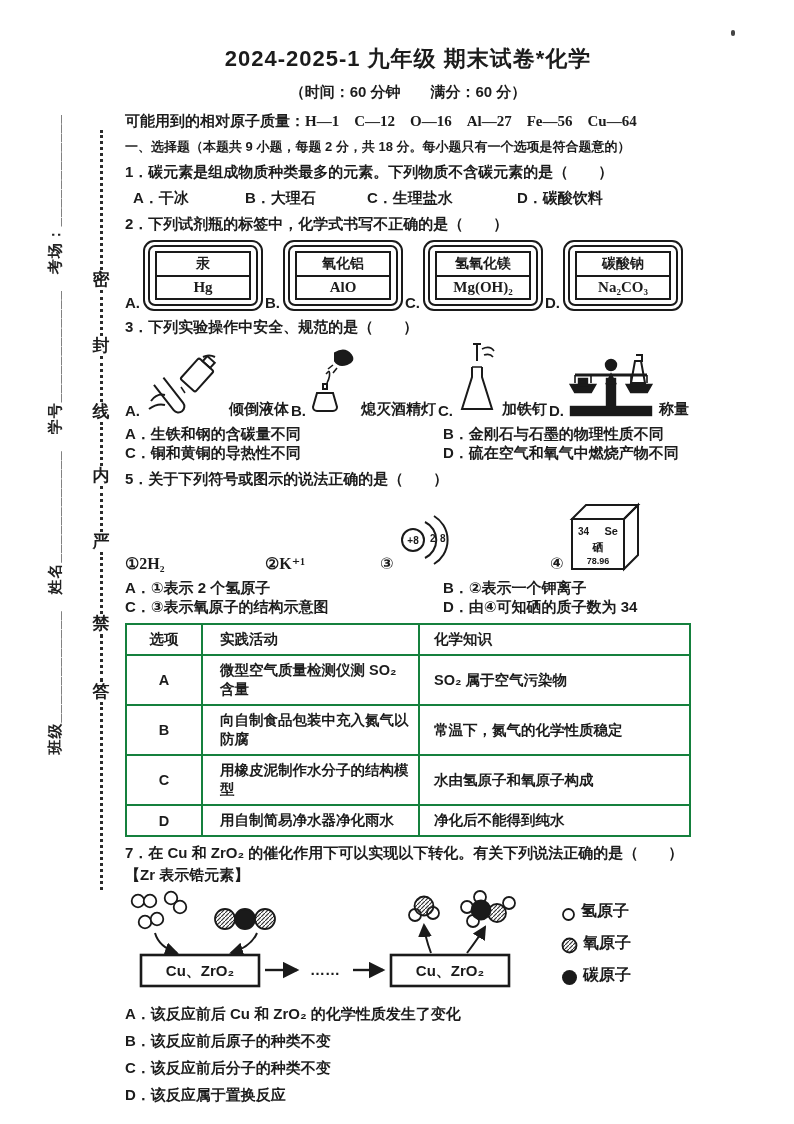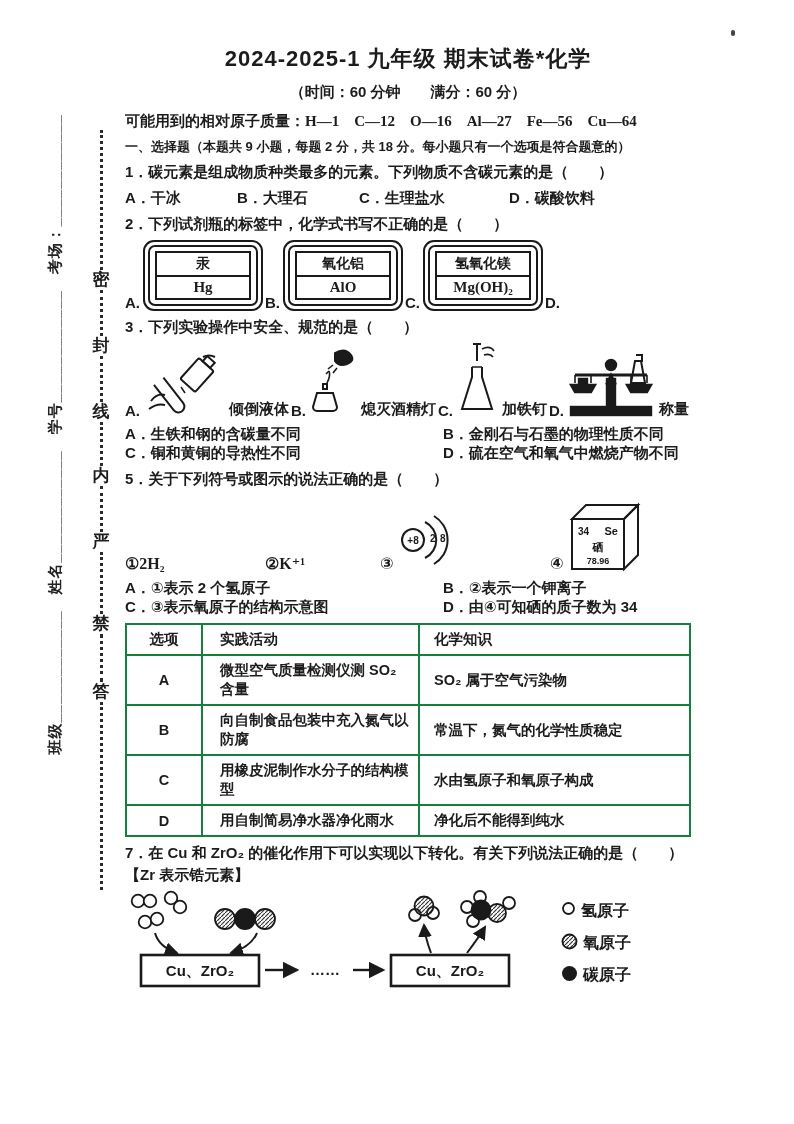--- a/index.html
+++ b/index.html
@@ -21,21 +21,21 @@
 
   
   .main{ position:absolute; left:125px; top:44px; width:566px; }
   .title{ text-align:center; font-size:22px; letter-spacing:1px; }
   .subtitle{ text-align:center; font-size:15px; margin-top:9px; }
   .masses{ font-size:15px; margin-top:10px; }
   .section-head{ font-size:13px; margin-top:7px; white-space:nowrap; }
   .qtext{ font-size:15px; margin-top:7px; }
   .optrow{ display:flex; font-size:15px; margin-top:7px; }
   .optrow span{ display:inline-block; }
-  .o1{ width:112px; } .o2{ width:122px; } .o3{ width:150px; }
+  .o1{ width:112px;margin-left:8px; } .o2{ width:122px; } .o3{ width:150px; }
   .grid2{ display:grid; grid-template-columns:318px 1fr; font-size:15px; margin-top:6px; }
 
   
   .bottles{ display:flex; align-items:flex-end; margin-top:6px; }
   .bottle-letter{ font-size:15px; margin:0 3px 0 0; }
   .bottle-outer{ border:2.5px solid #1a1a1a; border-radius:11px; padding:3px; margin-right:2px; }
   .bottle-inner{ border:2px solid #1a1a1a; border-radius:7px; padding:4px 5px; }
   .bottle-label{ border:2px solid #1a1a1a; min-width:96px; }
   .bottle-name{ border-bottom:2px solid #1a1a1a; text-align:center; font-size:14px; padding:2px 6px; white-space:nowrap; }
   .bottle-formula{ text-align:center; font-size:15px; padding:2px 6px; white-space:nowrap; }
@@ -55,21 +55,21 @@
   
   table.q6{ border-collapse:collapse; margin-top:6px; width:566px; font-size:14.5px; }
   table.q6 th, table.q6 td{ border:2px solid #15803d; padding:5px 8px; font-weight:700; }
   table.q6 .c1{ width:76px; text-align:center; }
   table.q6 .c2{ width:217px; text-align:left; padding-left:17px; }
   table.q6 .c3{ text-align:left; padding-left:14px; }
 
   
   .q7wrap{ display:flex; margin-top:4px; }
   .legend{ margin-left:6px; padding-top:12px; }
-  .legend-row{ display:flex; align-items:flex-start; margin-bottom:11px; }
+  .legend-row{ display:flex; align-items:flex-end; margin-bottom:11px; }
   .legend-row svg{ margin-right:5px; }
   .legend-row span{ font-size:16px; }
   .q7opts div{ font-size:15px; margin-top:8px; }
   .speck{ position:absolute; left:731px; top:30px; width:4px; height:6px; background:#444; border-radius:2px; }
 </style>
 </head>
 <body>
 
 <div class="page">
 
@@ -133,20 +133,28 @@
       <span class="bottle-letter">C.</span>
       <div class="bottle-outer">
         <div class="bottle-inner">
           <div class="bottle-label">
             <div class="bottle-name">氢氧化镁</div>
             <div class="bottle-formula serif">Mg(OH)₂</div>
           </div>
         </div>
       </div>
       <span class="bottle-letter">D.</span>
+      <div class="bottle-outer">
+        <div class="bottle-inner">
+          <div class="bottle-label">
+            <div class="bottle-name">碳酸钠</div>
+            <div class="bottle-formula serif">Na₂CO₃</div>
+          </div>
+        </div>
+      </div>
     </div>
 
     <div class="qtext">3．下列实验操作中安全、规范的是（　　）</div>
     <div class="figrow">
       <span class="letter">A.</span>
       <svg width="86" height="66" viewBox="0 0 86 66">
         <g fill="none" stroke="#1a1a1a" stroke-width="2">
           <g transform="rotate(42 56 22)">
             <rect x="46" y="8" width="20" height="28" rx="2"></rect>
             <rect x="51" y="1" width="10" height="7"></rect>
@@ -355,15 +363,21 @@
           <span>氧原子</span>
         </div>
         <div class="legend-row">
           <svg width="17" height="17" viewBox="0 0 17 17">
               <circle cx="8.5" cy="8.5" r="7.5" fill="#1a1a1a"></circle>
             </svg>
           <span>碳原子</span>
         </div>
       </div>
     </div>
+    <div class="q7opts">
+      <div>A．该反应前后 Cu 和 ZrO₂ 的化学性质发生了变化</div>
+      <div>B．该反应前后原子的种类不变</div>
+      <div>C．该反应前后分子的种类不变</div>
+      <div>D．该反应属于置换反应</div>
+    </div>
 
   </div>
 </div>
 
 </body></html>

